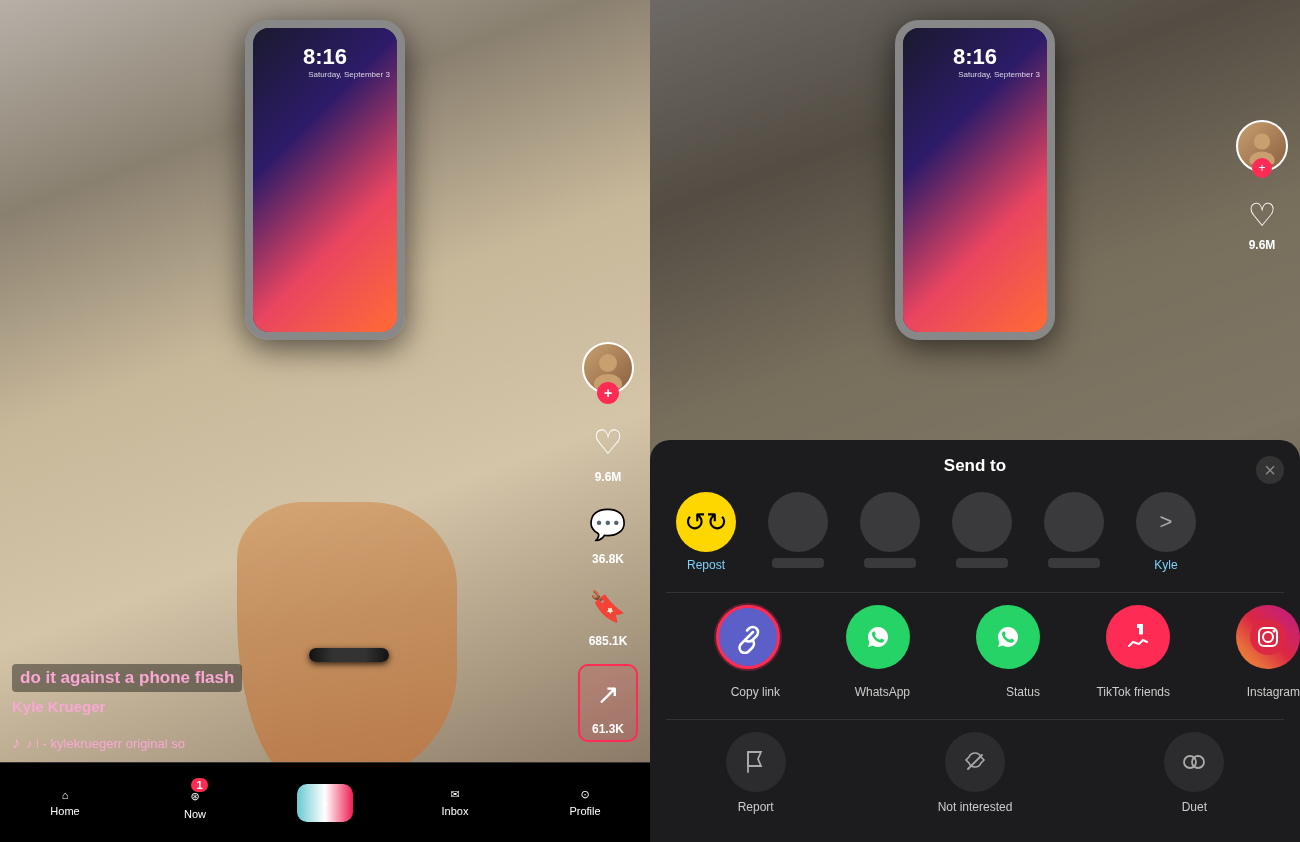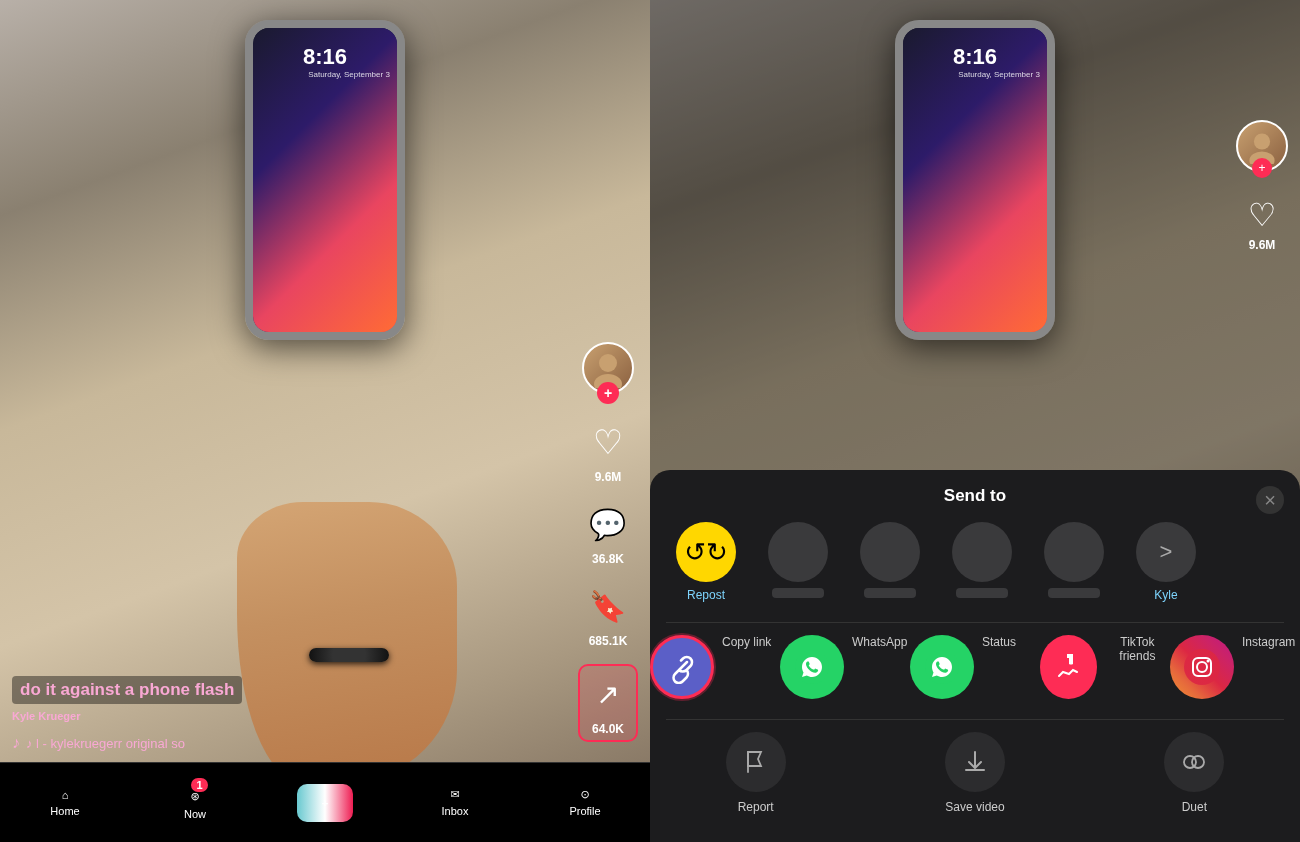--- a/index.html
+++ b/index.html
@@ -91,23 +91,23 @@
     .caption-text {
       font-size: 17px;
       font-weight: bold;
       background: rgba(0,0,0,0.4);
       display: inline-block;
       padding: 4px 8px;
       border-radius: 4px;
       margin-bottom: 6px;
     }
     .username {
-      font-size: 11px;
+      font-size: 15px;
       font-weight: bold;
-      margin-bottom: 12px;
+      margin-bottom: 19px;
     }
     .description {
       font-size: 13px;
       line-height: 1.4;
     }
     .mention {
       background: rgba(255,255,255,0.2);
       border-radius: 4px;
       padding: 1px 4px;
     }
@@ -414,22 +414,23 @@
 
     
     .share-apps-row {
       display: flex;
       gap: 0;
       padding: 8px 0 16px;
       overflow: hidden;
     }
     .share-app-item {
       display: flex;
-      align-items: flex-start;
-      gap: 8px;
+      flex-direction: column;
+      align-items: flex-end;
+      gap: 16px;
       flex: 1;
       min-width: 100px;
     }
     .app-icon {
       width: 64px;
       height: 64px;
       border-radius: 50%;
       display: flex;
       align-items: center;
       justify-content: center;
@@ -551,21 +552,21 @@
       <div class="sidebar-icon">
         <span class="bookmark-white">🔖</span>
       </div>
       <span class="sidebar-count">685.1K</span>
     </div>
 
     <div class="sidebar-icon-group share-box">
       <div class="sidebar-icon">
         <span class="share-white">↗</span>
       </div>
-      <span class="sidebar-count">64.0K</span>
+      <span class="sidebar-count">61.3K</span>
     </div>
   </div>
 
   <div class="bottom-nav">
     <div class="nav-item active">
       <span class="nav-icon">⌂</span>
       <span>Home</span>
     </div>
     <div class="nav-item">
       <div class="nav-now-badge">
@@ -724,30 +725,30 @@
       <div class="action-item">
         <div class="action-icon-circle">
           <svg width="28" height="28" viewBox="0 0 28 28" fill="none">
             <path d="M6 4h13l-3 7 3 7H6V4z" stroke="#aaa" stroke-width="1.8" fill="none"></path>
             <line x1="6" y1="4" x2="6" y2="24" stroke="#aaa" stroke-width="1.8" stroke-linecap="round"></line>
           </svg>
         </div>
         <span class="action-label">Report</span>
       </div>
 
-
       <div class="action-item">
         <div class="action-icon-circle">
           <svg width="28" height="28" viewBox="0 0 28 28" fill="none">
-            <path d="M14 4v14M8 14l6 6 6-6" stroke="#aaa" stroke-width="2" stroke-linecap="round" stroke-linejoin="round"></path>
-            <line x1="5" y1="22" x2="23" y2="22" stroke="#aaa" stroke-width="2" stroke-linecap="round"></line>
+            <path d="M14 5c-2.5 0-5 1.5-6 4l-3 3 3 3c1 2.5 3.5 4 6 4s5-1.5 6-4l3-3-3-3c-1-2.5-3.5-4-6-4z" stroke="#aaa" stroke-width="1.6" fill="none"></path>
+            <line x1="7" y1="21" x2="21" y2="7" stroke="#aaa" stroke-width="1.8" stroke-linecap="round"></line>
           </svg>
         </div>
-        <span class="action-label">Save video</span>
-      </div>
+        <span class="action-label">Not interested</span>
+      </div>
+
 
 
       <div class="action-item">
         <div class="action-icon-circle">
           <svg width="28" height="28" viewBox="0 0 28 28" fill="none">
             <circle cx="10" cy="14" r="6" stroke="#aaa" stroke-width="1.8" fill="none"></circle>
             <circle cx="18" cy="14" r="6" stroke="#aaa" stroke-width="1.8" fill="none"></circle>
           </svg>
         </div>
         <span class="action-label">Duet</span>

